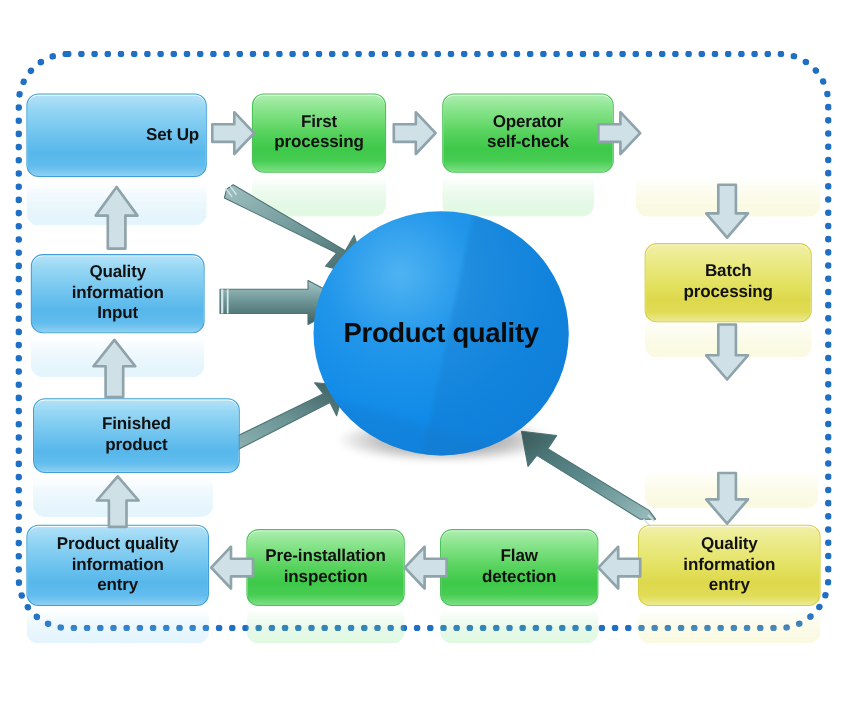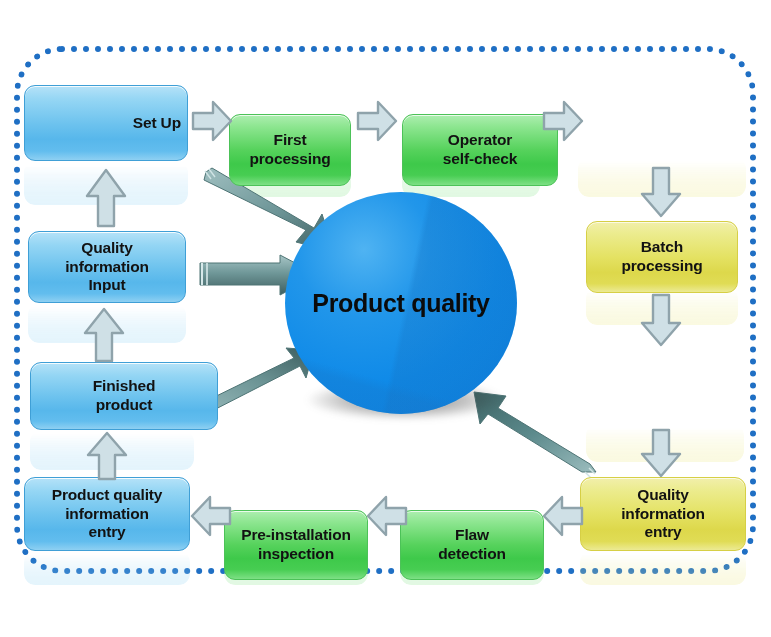--- a/index.html
+++ b/index.html
@@ -42,21 +42,20 @@
         #b5e2f8 0%, #95d6f4 18%, #6cc2ee 52%, #57b7eb 72%, #62bdee 88%, #8ed0f2 100%);
     border:1px solid #3f9fd6;
     box-shadow:inset 0 1px 0 rgba(255,255,255,.85);
   }
   
   .box.green{
     background:linear-gradient(to bottom,
         #adeeb0 0%, #8ee691 16%, #56d25c 50%, #3ec94a 70%, #47cd52 86%, #7de085 100%);
     border:1px solid #4cc258;
     box-shadow:inset 0 1px 0 rgba(255,255,255,.75);
-    margin-top:29px;
   }
   
   .box.yellow{
     background:linear-gradient(to bottom,
         #f2efab 0%, #ecec8f 16%, #e4e263 50%, #ddd84b 72%, #e0dc55 88%, #ecea93 100%);
     border:1px solid #d6cf45;
     box-shadow:inset 0 1px 0 rgba(255,255,255,.7);
   }
 
   

